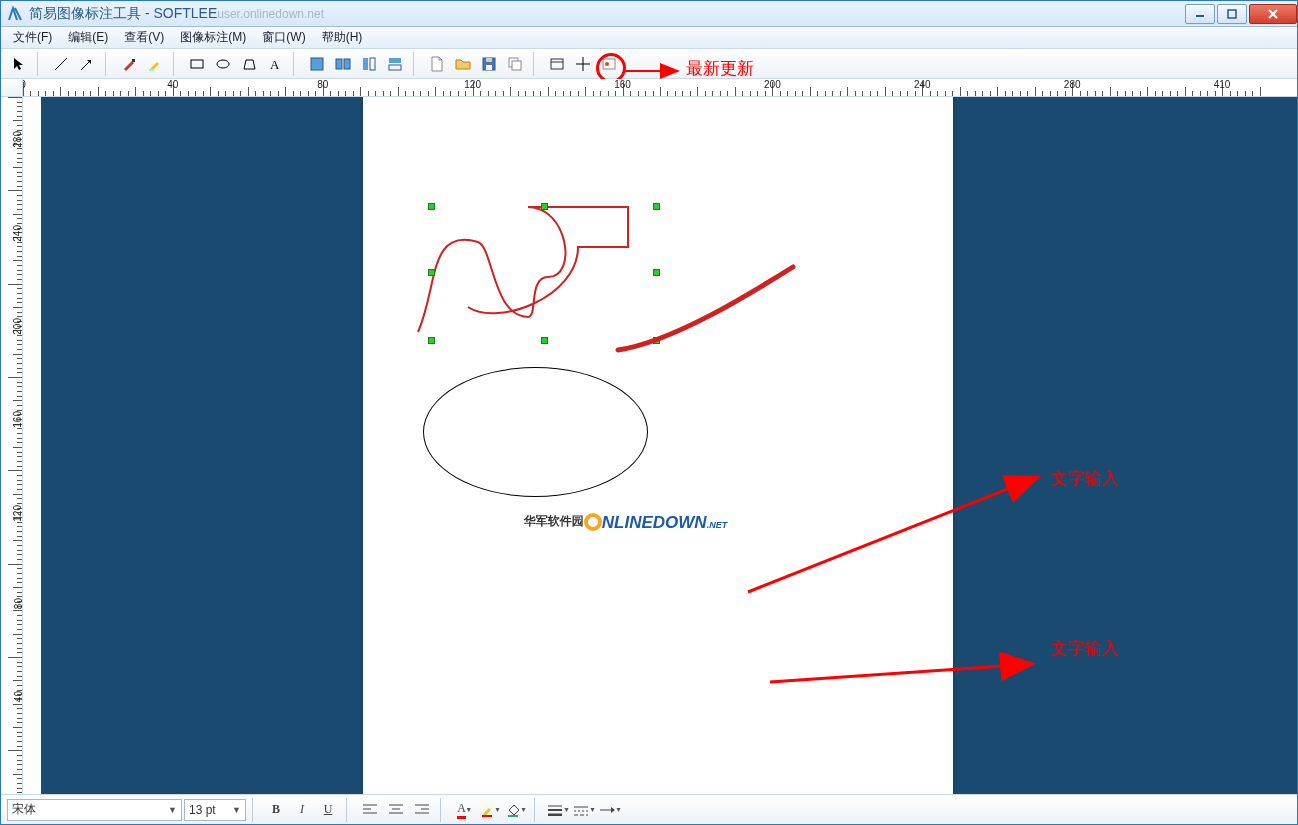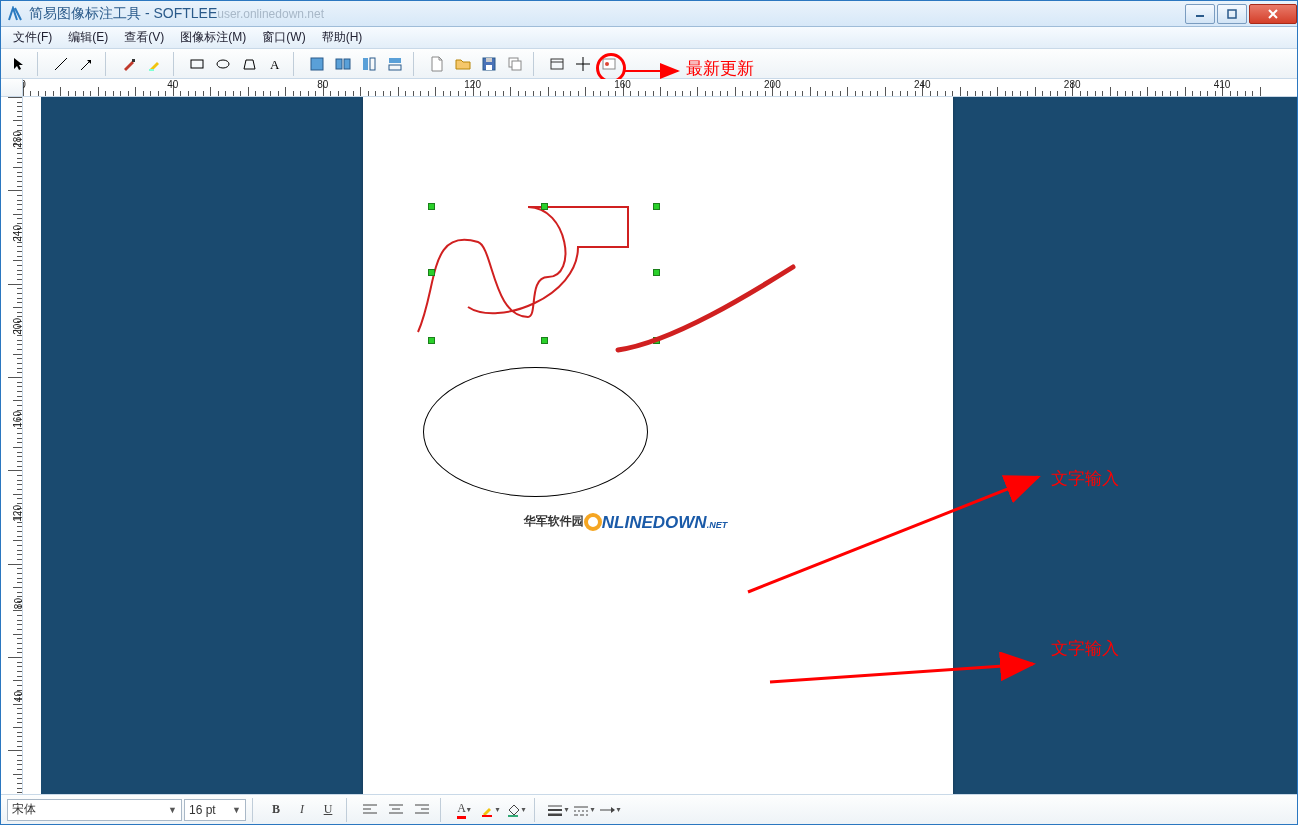--- a/index.html
+++ b/index.html
@@ -651,21 +651,21 @@
 
     </div>
   </div>
 
   <div class="bottombar">
     <div class="combo" style="width:175px">
       <span>宋体</span>
         <span class="dd">▼</span>
     </div>
     <div class="combo" style="width:62px">
-      <span>16 pt</span>
+      <span>13 pt</span>
         <span class="dd">▼</span>
     </div>
     <div class="t-sep"></div>
     <div class="fmt-btn bold">B</div>
     <div class="fmt-btn italic">I</div>
     <div class="fmt-btn under">U</div>
     <div class="t-sep"></div>
     <div class="fmt-btn">
         <svg width="14" height="12">
           <path d="M0 1h14M0 5h8M0 9h14M0 12" stroke="#444"></path>

